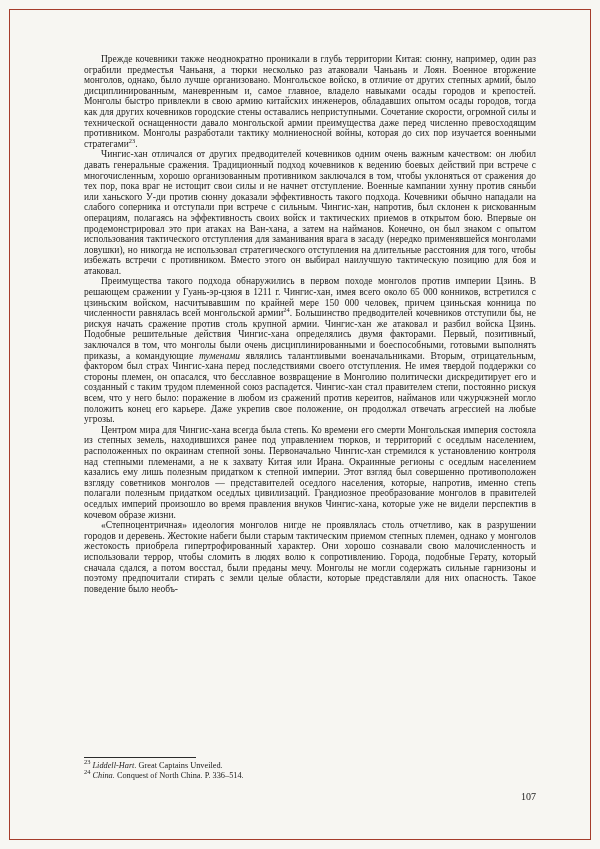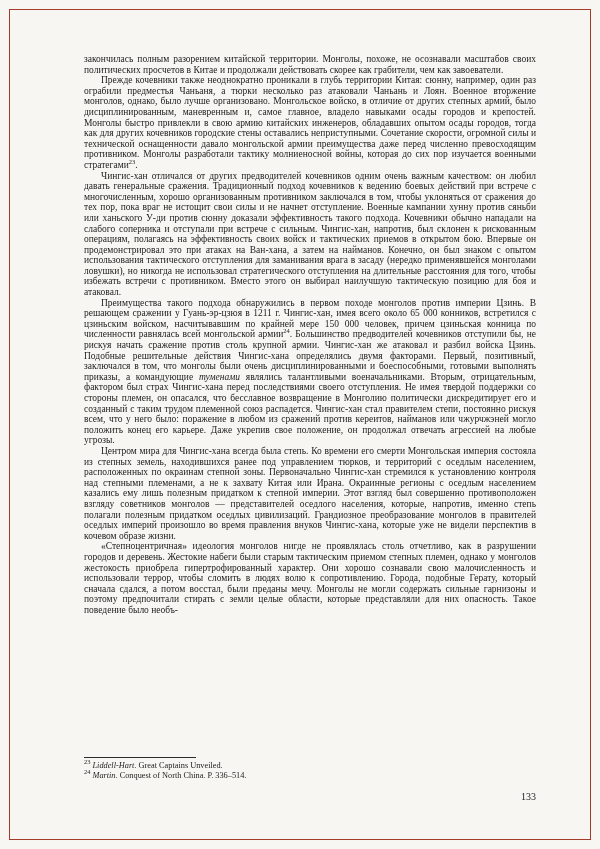--- a/index.html
+++ b/index.html
@@ -52,27 +52,26 @@
     text-align: right;
     font-size: 10px;
   }
 </style>
 </head>
 <body>
 
 <div class="page-frame" style="border-color: rgb(165, 60, 43);"></div>
 
 <div class="text-block">
-    <p><span>закончилась полным разорением китайской территории. Монголы, похоже, не осознавали масштабов своих политических просчетов в Китае и продолжали действовать скорее как грабители, чем как завоеватели.</span></p>
     <p class="indent"><span>Прежде кочевники также неоднократно проникали в глубь территории Китая: сюнну, например, один раз ограбили предместья Чаньаня, а тюрки несколько раз атаковали Чаньань и Лоян. Военное вторжение монголов, однако, было лучше организовано. Монгольское войско, в отличие от других степных армий, было дисциплинированным, маневренным и, самое главное, владело навыками осады городов и крепостей. Монголы быстро привлекли в свою армию китайских инженеров, обладавших опытом осады городов, тогда как для других кочевников городские стены оставались неприступными. Сочетание скорости, огромной силы и технической оснащенности давало монгольской армии преимущества даже перед численно превосходящим противником. Монголы разработали тактику молниеносной войны, которая до сих пор изучается военными стратегами</span><sup>23</sup><span>.</span></p>
     <p class="indent"><span>Чингис-хан отличался от других предводителей кочевников одним очень важным качеством: он любил давать генеральные сражения. Традиционный подход кочевников к ведению боевых действий при встрече с многочисленным, хорошо организованным противником заключался в том, чтобы уклоняться от сражения до тех пор, пока враг не истощит свои силы и не начнет отступление. Военные кампании хунну против сяньби или ханьского У-ди против сюнну доказали эффективность такого подхода. Кочевники обычно нападали на слабого соперника и отступали при встрече с сильным. Чингис-хан, напротив, был склонен к рискованным операциям, полагаясь на эффективность своих войск и тактических приемов в открытом бою. Впервые он продемонстрировал это при атаках на Ван-хана, а затем на найманов. Конечно, он был знаком с опытом использования тактического отступления для заманивания врага в засаду (нередко применявшейся монголами ловушки), но никогда не использовал стратегического отступления на длительные расстояния для того, чтобы избежать встречи с противником. Вместо этого он выбирал наилучшую тактическую позицию для боя и атаковал.</span></p>
     <p class="indent"><span>Преимущества такого подхода обнаружились в первом походе монголов против империи Цзинь. В решающем сражении у Гуань-эр-цзюя в 1211 г. Чингис-хан, имея всего около 65 000 конников, встретился с цзиньским войском, насчитывавшим по крайней мере 150 000 человек, причем цзиньская конница по численности равнялась всей монгольской армии</span><sup>24</sup><span>. Большинство предводителей кочевников отступили бы, не рискуя начать сражение против столь крупной армии. Чингис-хан же атаковал и разбил войска Цзинь. Подобные решительные действия Чингис-хана определялись двумя факторами. Первый, позитивный, заключался в том, что монголы были очень дисциплинированными и боеспособными, готовыми выполнять приказы, а командующие </span><span class="it">туменами</span><span> являлись талантливыми военачальниками. Вторым, отрицательным, фактором был страх Чингис-хана перед последствиями своего отступления. Не имея твердой поддержки со стороны племен, он опасался, что бесславное возвращение в Монголию политически дискредитирует его и созданный с таким трудом племенной союз распадется. Чингис-хан стал правителем степи, постоянно рискуя всем, что у него было: поражение в любом из сражений против кереитов, найманов или чжурчжэней могло положить конец его карьере. Даже укрепив свое положение, он продолжал отвечать агрессией на любые угрозы.</span></p>
     <p class="indent"><span>Центром мира для Чингис-хана всегда была степь. Ко времени его смерти Монгольская империя состояла из степных земель, находившихся ранее под управлением тюрков, и территорий с оседлым населением, расположенных по окраинам степной зоны. Первоначально Чингис-хан стремился к установлению контроля над степными племенами, а не к захвату Китая или Ирана. Окраинные регионы с оседлым населением казались ему лишь полезным придатком к степной империи. Этот взгляд был совершенно противоположен взгляду советников монголов — представителей оседлого населения, которые, напротив, именно степь полагали полезным придатком оседлых цивилизаций. Грандиозное преобразование монголов в правителей оседлых империй произошло во время правления внуков Чингис-хана, которые уже не видели перспектив в кочевом образе жизни.</span></p>
     <p class="indent"><span>«Степноцентричная» идеология монголов нигде не проявлялась столь отчетливо, как в разрушении городов и деревень. Жестокие набеги были старым тактическим приемом степных племен, однако у монголов жестокость приобрела гипертрофированный характер. Они хорошо сознавали свою малочисленность и использовали террор, чтобы сломить в людях волю к сопротивлению. Города, подобные Герату, который сначала сдался, а потом восстал, были преданы мечу. Монголы не могли содержать сильные гарнизоны и поэтому предпочитали стирать с земли целые области, которые представляли для них опасность. Такое поведение было необъ-</span></p>
   </div>
 
 <div class="footnotes">
   <div class="fn-sep"></div>
 <p><sup>23</sup><span class="it"> Liddell-Hart.</span><span> Great Captains Unveiled.</span></p>
-    <p><sup>24</sup><span class="it"> Martin.</span><span> Conquest of North China. P. 336–514.</span></p>
+    <p><sup>24</sup><span class="it"> China.</span><span> Conquest of North China. P. 336–514.</span></p>
   </div>
 
-<div class="page-number">133</div>
+<div class="page-number">107</div>
 
 </body></html>

